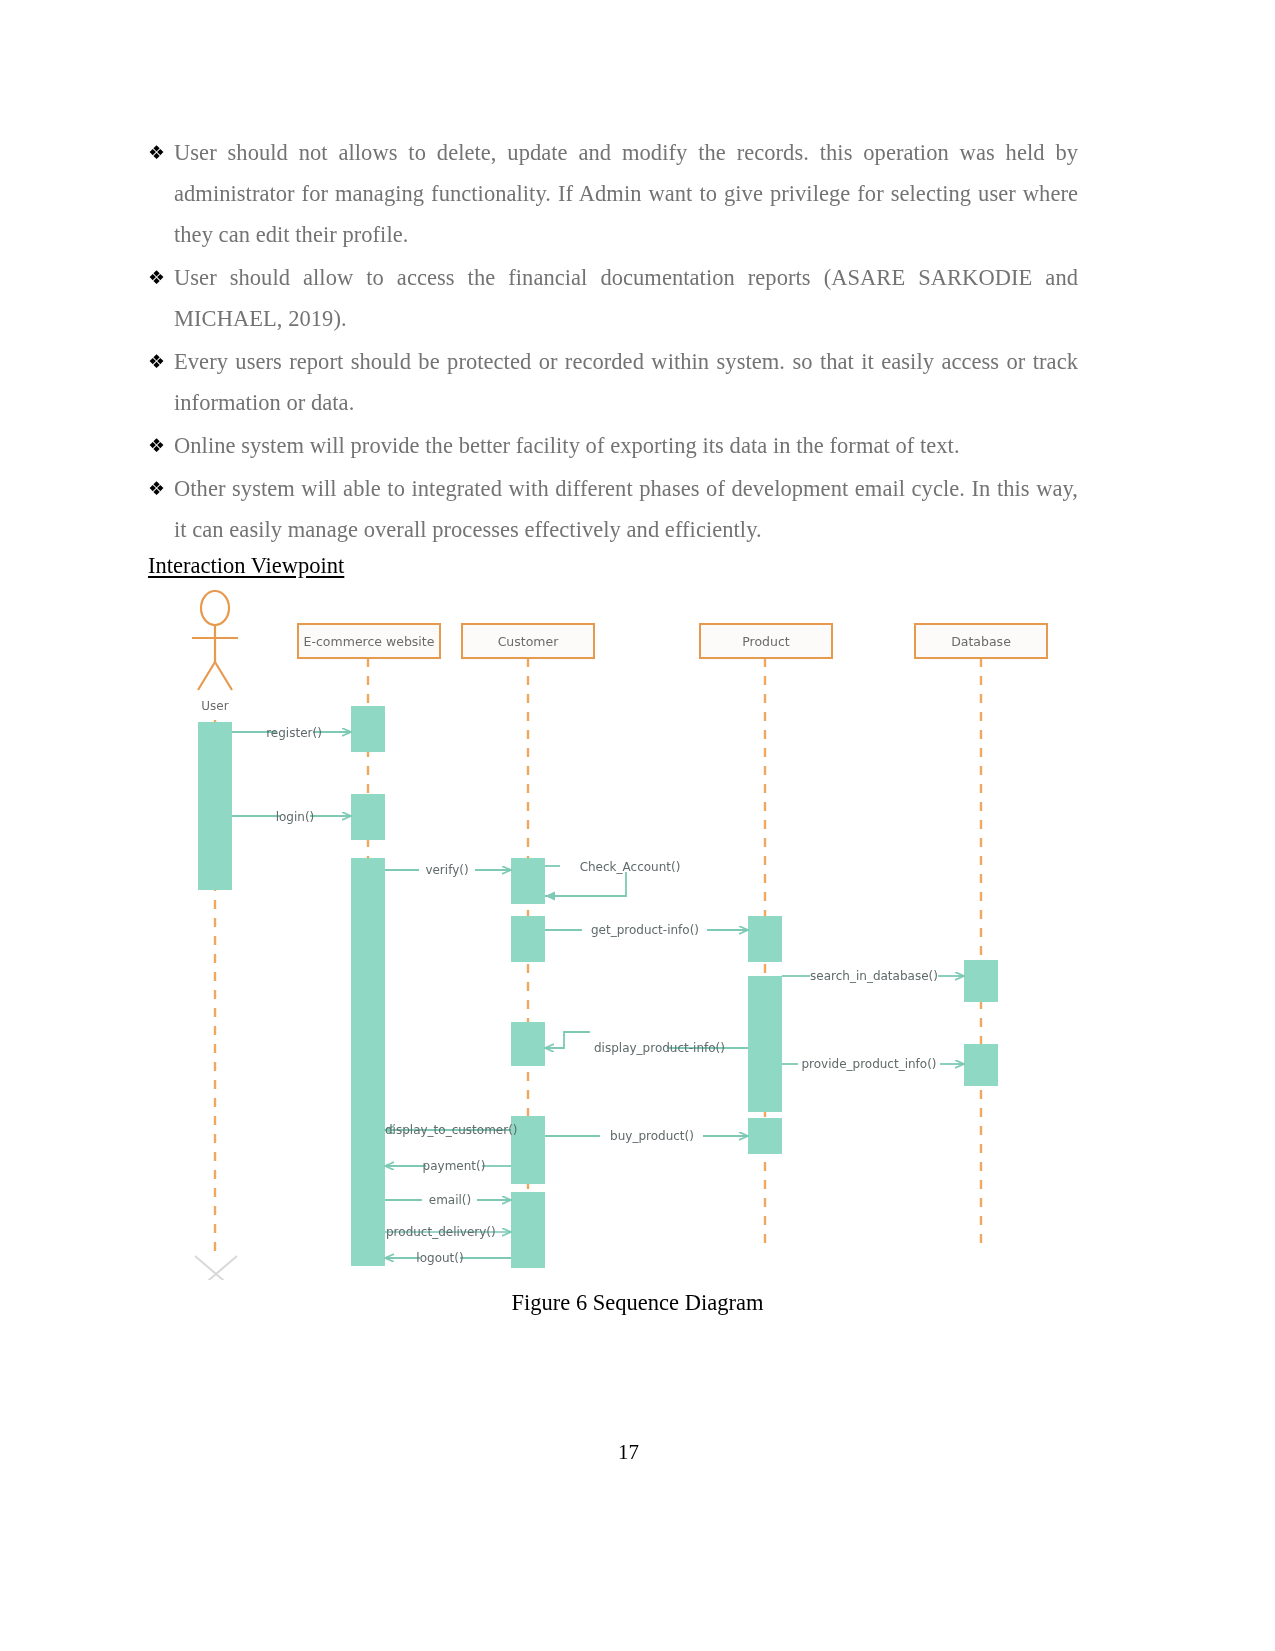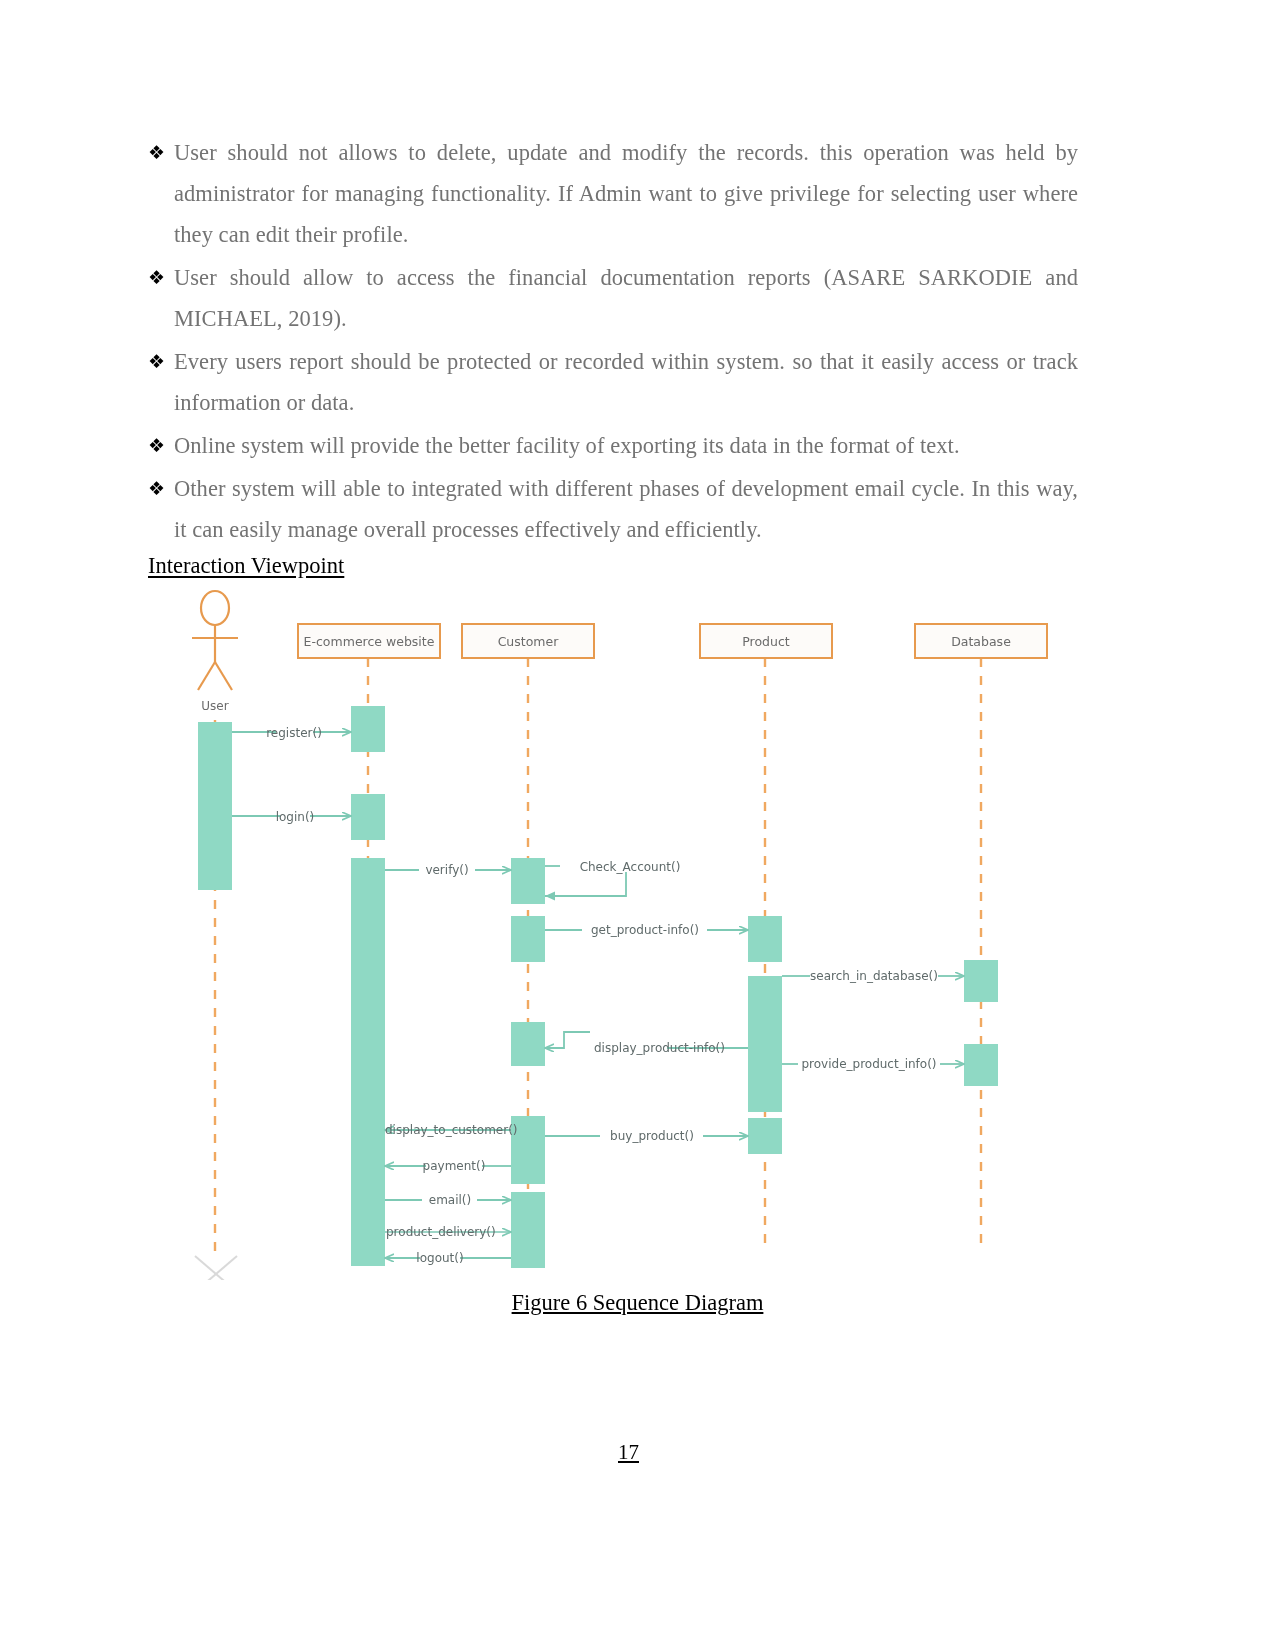--- a/index.html
+++ b/index.html
@@ -42,26 +42,26 @@
     margin-left:10px;
   }
 
   
   .diagram { position:absolute; left:170px; top:580px; width:900px; height:700px; }
   .diagram svg { display:block; }
 
   
   .fig-caption {
     position:absolute; left:0; top:1290px; width:1275px;
-    text-align:center; font-size:22.5px; color:#000;text-decoration:underline;
+    text-align:center; font-size:22.5px; color:#000;
   }
   
   .page-number {
     position:absolute; left:0; top:1440px; width:1257px;
-    text-align:center; font-size:21px; color:#000;text-decoration:underline;
+    text-align:center; font-size:21px; color:#000;
   }
 </style>
 </head>
 <body>
 
 <div class="page">
 
   <div class="bullets">
 
     <div class="bullet-row">

